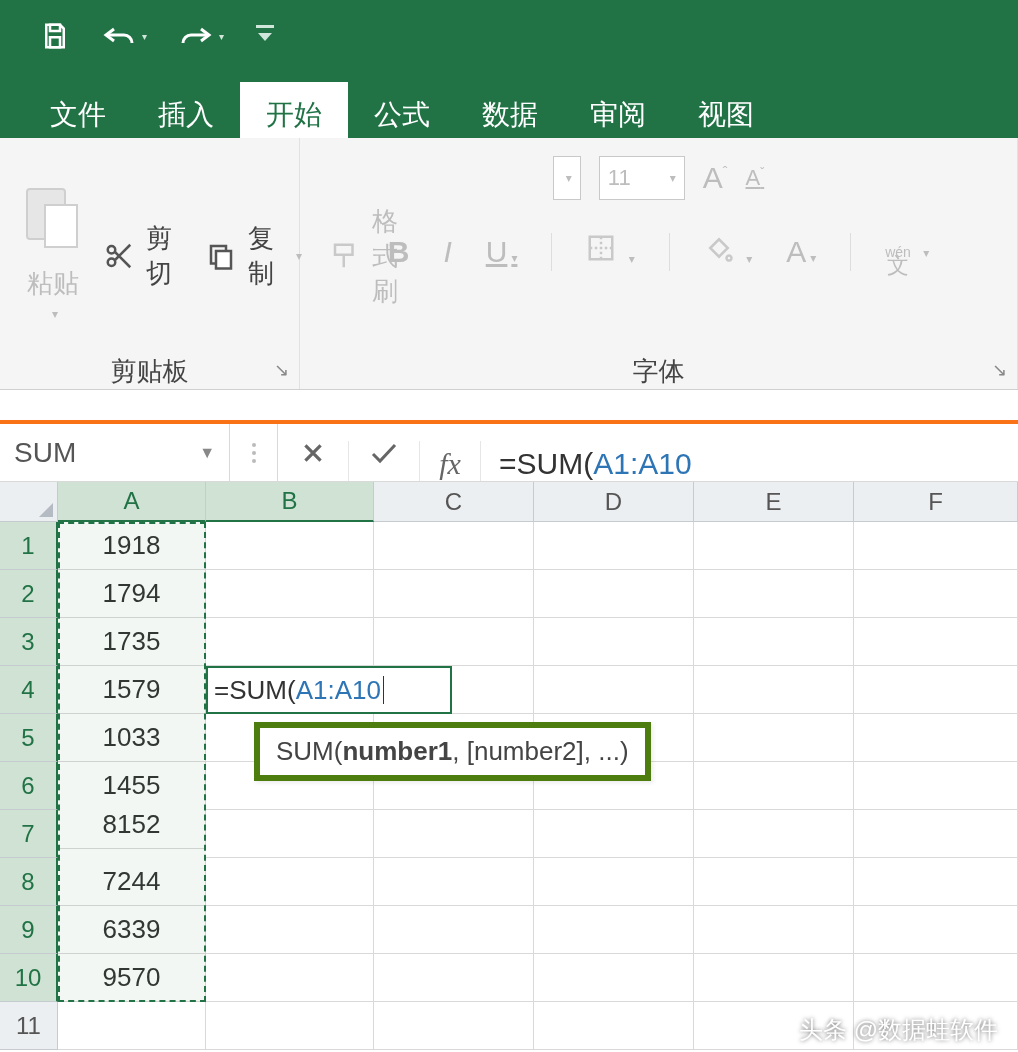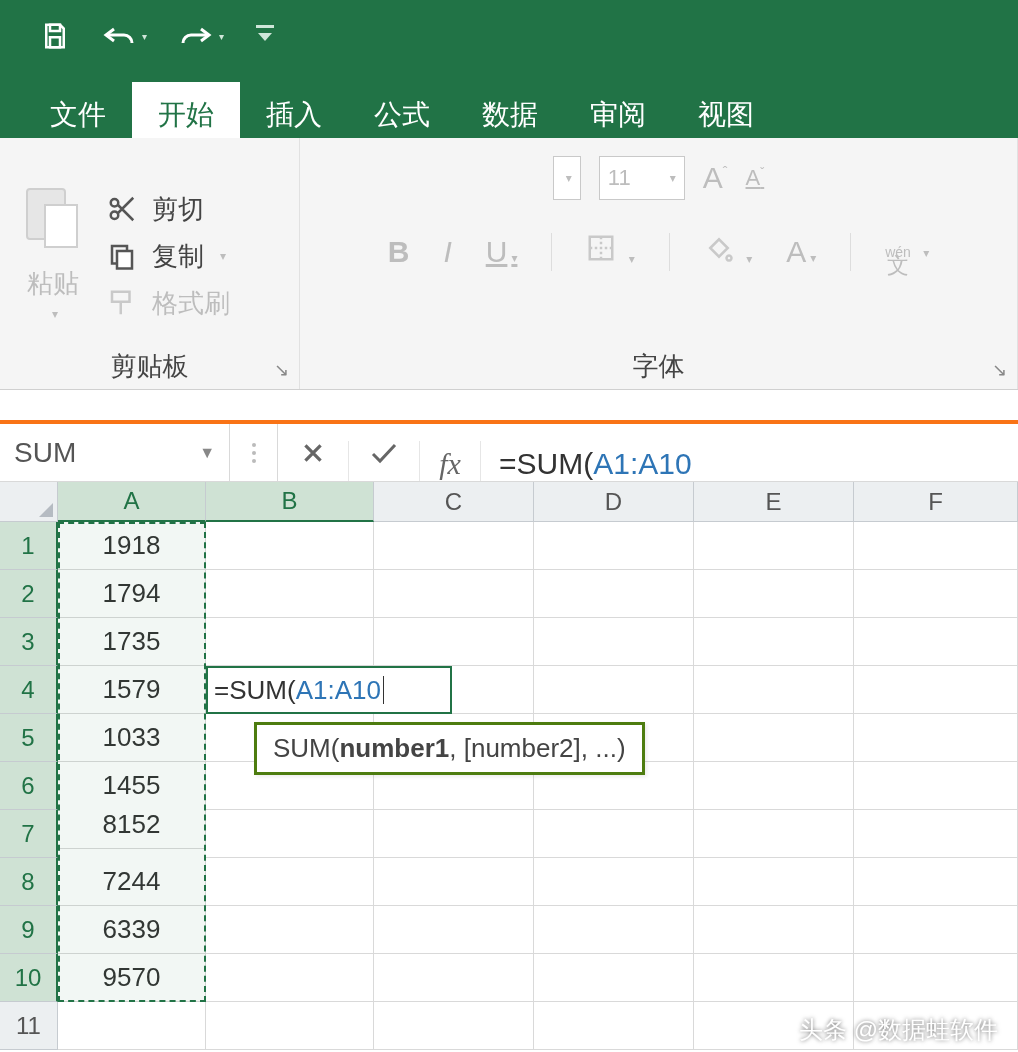--- a/index.html
+++ b/index.html
@@ -10,31 +10,31 @@
   .qat .ico { color: #fff; display: inline-flex; align-items: center; gap: 6px; }
   .qat .drop { color: #cfe6d9; font-size: 10px; }
 
   .ribbon-tabs { height: 66px; background: #217346; display: flex; align-items: flex-end; padding: 0 0 0 24px; gap: 0; }
   .ribbon-tabs .tab { color: #fff; font-size: 28px; padding: 14px 26px 4px 26px; cursor: pointer; }
   .ribbon-tabs .tab.active { background: #fff; color: #217346; }
 
   .ribbon-body { height: 252px; background: #f5f5f5; border-bottom: 1px solid #d0d0d0; display: flex; }
   .group { border-right: 1px solid #e1e1e1; display: flex; flex-direction: column; justify-content: space-between; }
   .group-content { flex: 1; display: flex; align-items: center; }
-  .group-label { height: 40px; display: flex; align-items: flex-start; justify-content: center; font-size: 26px; color: #444; position: relative; }
+  .group-label { height: 40px; display: flex; align-items: flex-end; justify-content: center; font-size: 26px; color: #444; position: relative; }
   .group-label .launcher { position: absolute; right: 10px; bottom: 8px; color: #888; font-size: 18px; }
 
   .clipboard-group { width: 300px; }
   .clipboard-content { display: flex; padding: 14px 12px 0 18px; gap: 16px; }
   .paste-col { display: flex; flex-direction: column; align-items: center; gap: 6px; color: #bdbdbd; }
   .paste-ico { width: 70px; height: 80px; position: relative; }
   .paste-ico .board { position: absolute; left: 8px; top: 8px; width: 40px; height: 52px; background: #e6e6e6; border: 2px solid #cfcfcf; border-radius: 4px; }
   .paste-ico .sheet { position: absolute; left: 26px; top: 24px; width: 34px; height: 44px; background: #fff; border: 2px solid #cfcfcf; }
   .paste-label { font-size: 26px; }
-  .clip-stack { display: flex; flex-direction: column; gap: 12px; font-size: 26px; color: #444; margin-top: 11px; }
+  .clip-stack { display: flex; flex-direction: row; gap: 28px; font-size: 26px; color: #444; margin-top: 11px; }
   .clip-row { display: flex; align-items: center; gap: 12px; }
   .clip-row.disabled { color: #bdbdbd; }
   .clip-row .ic { width: 36px; display: inline-flex; justify-content: center; }
 
   .font-group { flex: 1; }
   .font-content { flex: 1; display: flex; flex-direction: column; padding: 18px 22px 0 22px; gap: 30px; }
   .font-row1 { display: flex; align-items: center; gap: 18px; }
   .font-name { flex: 1; height: 44px; border: 1px solid #c9c9c9; background: #fff; display: flex; align-items: center; justify-content: flex-end; padding: 0 8px; color: #bdbdbd; }
   .font-size { width: 86px; height: 44px; border: 1px solid #c9c9c9; background: #fff; display: flex; align-items: center; justify-content: space-between; padding: 0 8px; color: #bdbdbd; font-size: 22px; }
   .font-grow, .font-shrink { font-size: 30px; color: #bdbdbd; position: relative; }
@@ -75,21 +75,21 @@
   .colC { left:316px; width:160px; }
   .colD { left:476px; width:160px; }
   .colE { left:636px; width:160px; }
   .colF { left:796px; width:164px; }
 
   .marching { position:absolute; border:2px dashed #217346; pointer-events:none; background: rgba(33,115,70,0.06); }
   .active-cell { position:absolute; border:2px solid #217346; background:#fff; display:flex; align-items:center; padding:0 6px; font-size:26px; color:#333; white-space:nowrap; overflow:visible; }
   .active-cell .ref { color:#2e75b6; }
   .caret { display:inline-block; width:1px; height:28px; background:#333; margin-left:2px; vertical-align:middle; }
 
-  .tooltip { position:absolute; border:3px solid #4d7c0f; background:#fff; padding:8px 16px; font-size:26px; color:#444; box-shadow: 2px 2px 4px rgba(0,0,0,0.08); white-space:nowrap; }
+  .tooltip { position:absolute; border:6px solid #4d7c0f; background:#fff; padding:8px 16px; font-size:26px; color:#444; box-shadow: 2px 2px 4px rgba(0,0,0,0.08); white-space:nowrap; }
   .tooltip b { font-weight:700; }
 
   .watermark { position:absolute; right:20px; bottom:6px; color:#fff; font-size:24px; text-shadow: 0 0 4px rgba(0,0,0,0.6); }
 </style>
 </head>
 <body>
 
 <div class="titlebar">
   <div class="qat">
     <span class="ico">
@@ -117,22 +117,22 @@
       <svg width="18" height="22" viewBox="0 0 18 22" fill="#cfe6d9">
           <rect x="0" y="0" width="18" height="3"></rect>
           <path d="M2 8 L9 16 L16 8 Z"></path>
         </svg>
     </span>
   </div>
 </div>
 
 <div class="ribbon-tabs">
   <div class="tab">文件</div>
+  <div class="tab">插入</div>
   <div class="tab active">开始</div>
-  <div class="tab">插入</div>
   <div class="tab">公式</div>
   <div class="tab">数据</div>
   <div class="tab">审阅</div>
   <div class="tab">视图</div>
 </div>
 
 <div class="ribbon-body">
   <div class="group clipboard-group">
     <div class="group-content clipboard-content">
       <div class="paste-col">

